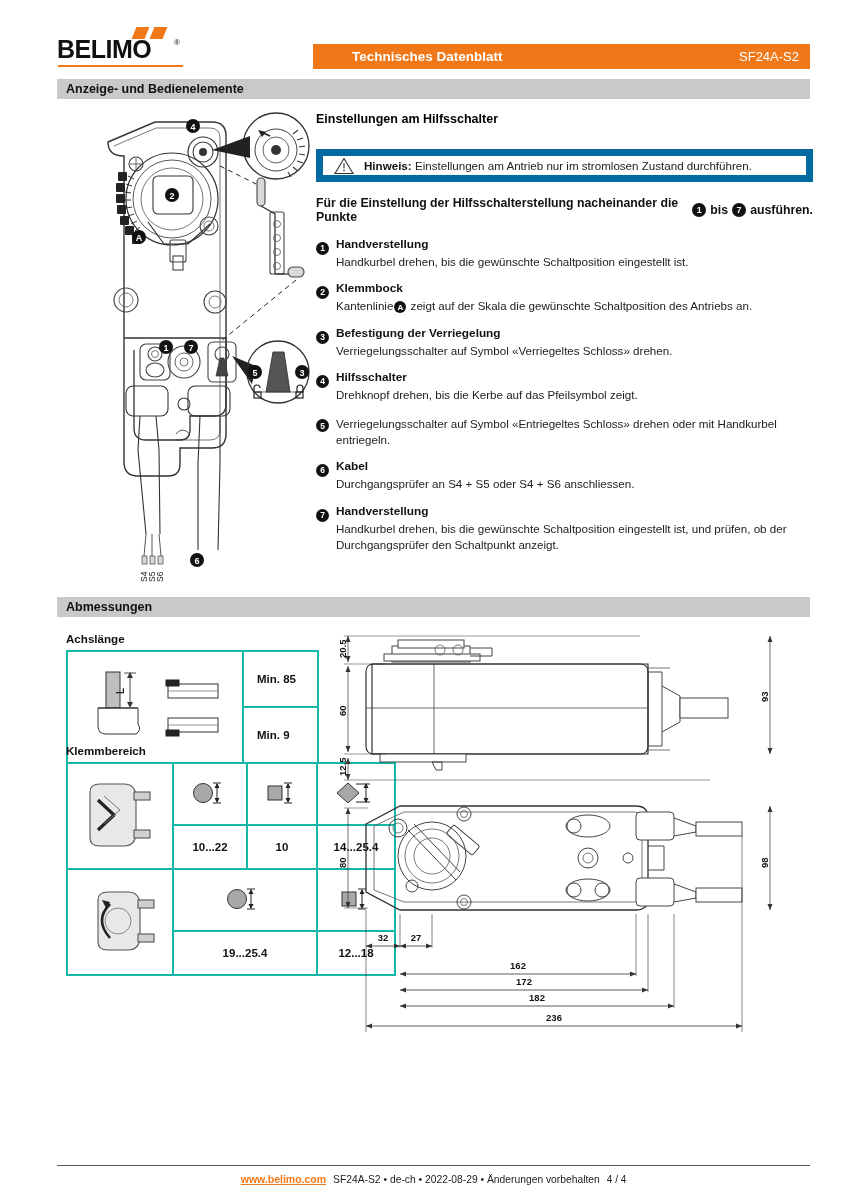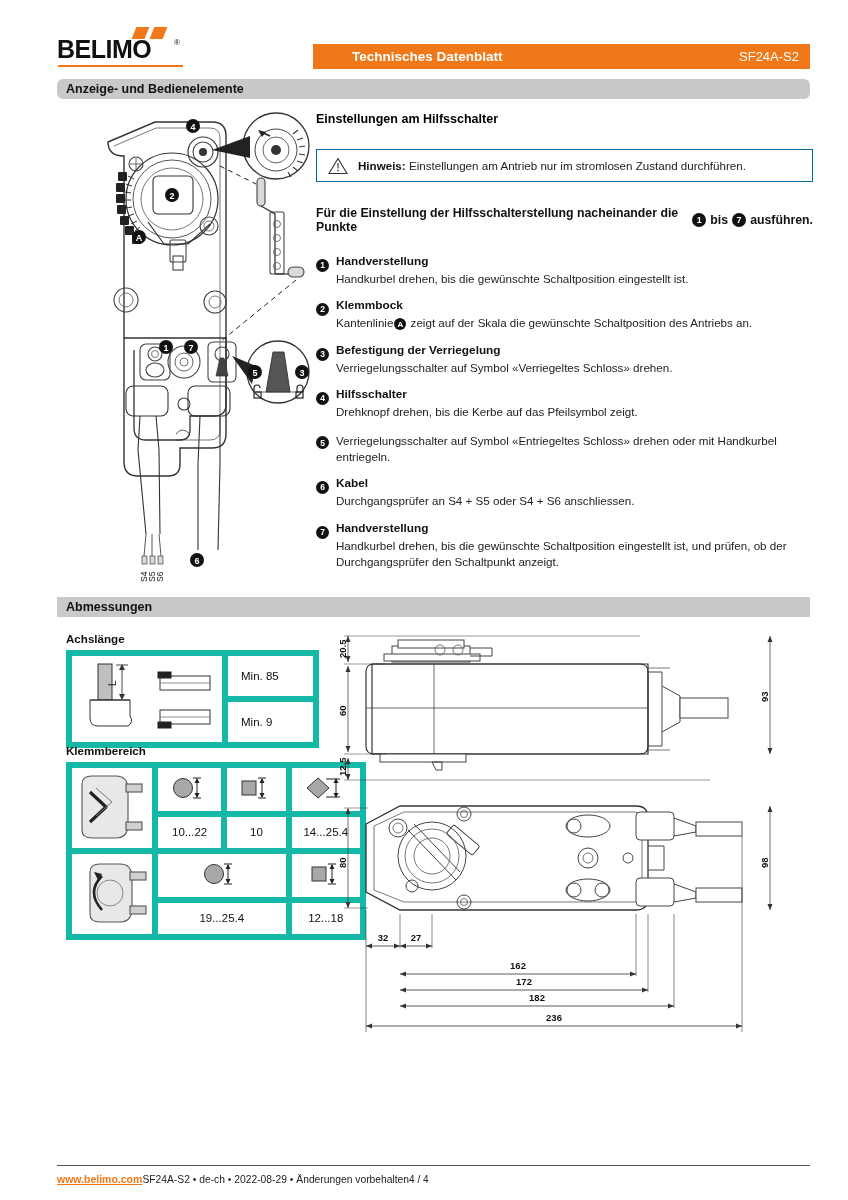--- a/index.html
+++ b/index.html
@@ -66,43 +66,43 @@
 
   
   .section-bar {
     position: absolute;
     left: 57px; width: 753px; height: 20px;
     background: #C9C9C9;
     display: flex; align-items: center;
     padding-left: 9px;
   }
   .section-bar span { font-size: 12.5px; font-weight: bold; color: #111; }
-  #sec-anzeige { top: 79px; border-radius: 6px; }
+  #sec-anzeige { top: 79px; }
   #sec-abmess  { top: 597px; }
 
   
   .instr { position: absolute; left: 316px; top: 112px; width: 497px; }
   .instr h3 {
     margin: 0 0 23px 0; font-size: 12.5px; font-weight: bold; color: #000000;
   }
   .note-box {
-    border: 1px solid #0369a1;
+    border: 7px solid #0369a1;
     height: 33px;
     display: flex; align-items: center;
     padding-left: 11px;
-    margin-bottom: 24px;
+    margin-bottom: 14px;
   }
   .warn-ico { width: 20px; height: 18px; flex: none; margin-right: 10px; }
   .note-text { font-size: 11.6px; color: #222; }
   .note-text b { font-weight: bold; color: #111; }
 
   .lead {
     font-size: 12.3px; font-weight: bold; color: #111;
     display: flex; align-items: center; gap: 4px;
-    margin-bottom: 20px;
+    margin-bottom: 13px;
   }
 
   .bullet {
     display: inline-flex; align-items: center; justify-content: center;
     width: 13px; height: 13px; border-radius: 50%;
     background: #111; color: #fff;
     font-size: 8.5px; font-weight: bold; line-height: 1;
     flex: none; vertical-align: middle;
   }
   .bullet.lg { width: 14px; height: 14px; font-size: 9px; }
@@ -127,41 +127,41 @@
   .diagram { position: absolute; left: 60px; top: 104px; width: 250px; height: 480px; }
 
   
   .tbl-label {
     position: absolute; font-size: 11.6px; font-weight: bold; color: #111;
   }
   #lbl-achs { left: 66px; top: 632px; }
   #lbl-klemm { left: 66px; top: 744px; }
 
   .dtable { position: absolute; border: 1px solid #444; border-collapse: collapse; }
-  .dtable td { border: 6px solid #14b8a6; padding: 0; text-align: center; vertical-align: middle; font-size: 11.5px; color: #111; }
+  .dtable td { border: 2px solid #14b8a6; padding: 12px; text-align: center; vertical-align: middle; font-size: 11.5px; color: #111; font-weight: bold; }
 
   #tbl-achs { left: 66px; top: 650px; width: 253px; }
   #tbl-achs td.pic { width: 152px; height: 42px; }
   #tbl-achs td.val { width: 101px; font-size: 11.5px; text-align: left; padding-left: 13px; }
 
   #tbl-klemm { left: 66px; top: 762px; width: 300px; }
   #tbl-klemm td { height: 27px; }
   #tbl-klemm td.clamp { width: 84px; height: 81px; }
   #tbl-klemm td.ic { height: 32px; }
   #tbl-klemm td.vv { height: 26px; font-size: 11.5px; }
 
   
   .dims { position: absolute; left: 340px; top: 628px; width: 470px; height: 420px; }
 
   
   .footer { position: absolute; left: 57px; top: 1165px; width: 753px; }
   .footer-rule { height: 1px; background: #555; width: 100%; }
   .footer-row {
-    display: flex; align-items: center; justify-content: flex-start;
-    padding-top: 7px; font-size: 10.5px; color: #222;
+    display: flex; align-items: center; justify-content: center;
+    padding-top: 7px; font-size: 10.5px; color: #222; gap: 7px;
   }
   .footer-url { color: #F07818; font-weight: bold; font-size: 10.5px; }
   .footer-mid { font-size: 10.3px; color: #222; }
   .footer-page { font-size: 10px; color: #222; }
 </style>
 </head>
 <body>
 
 <div class="page">
 

